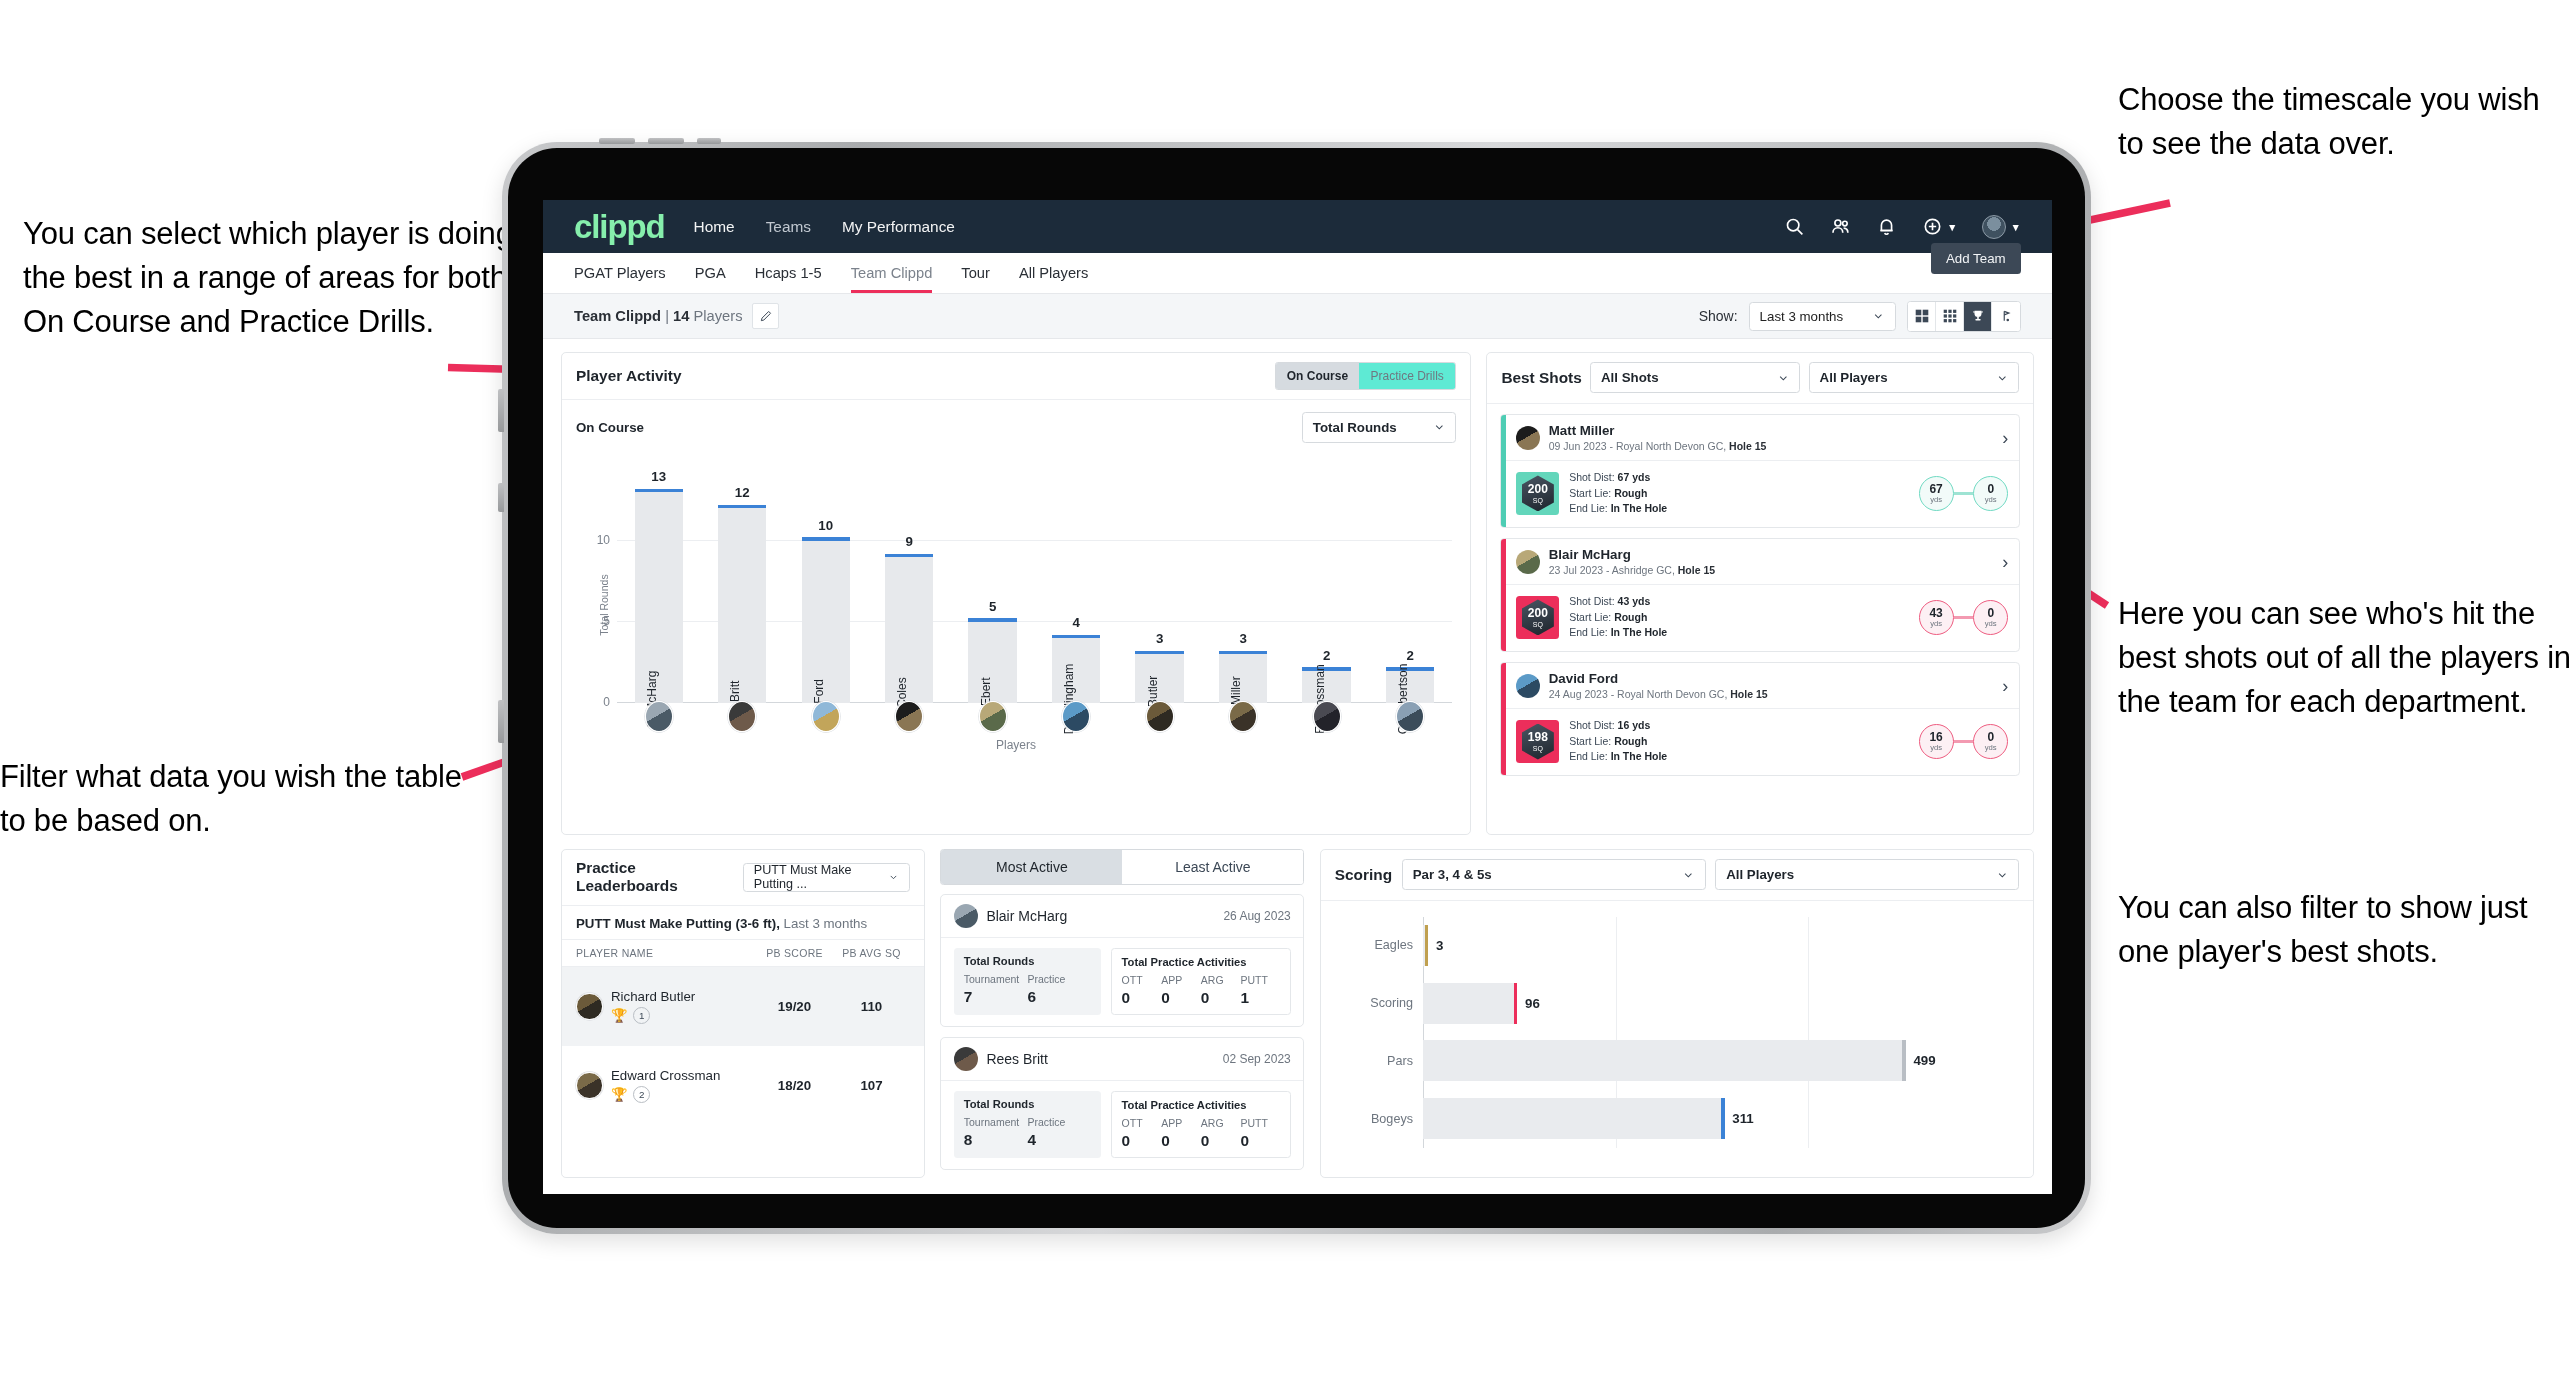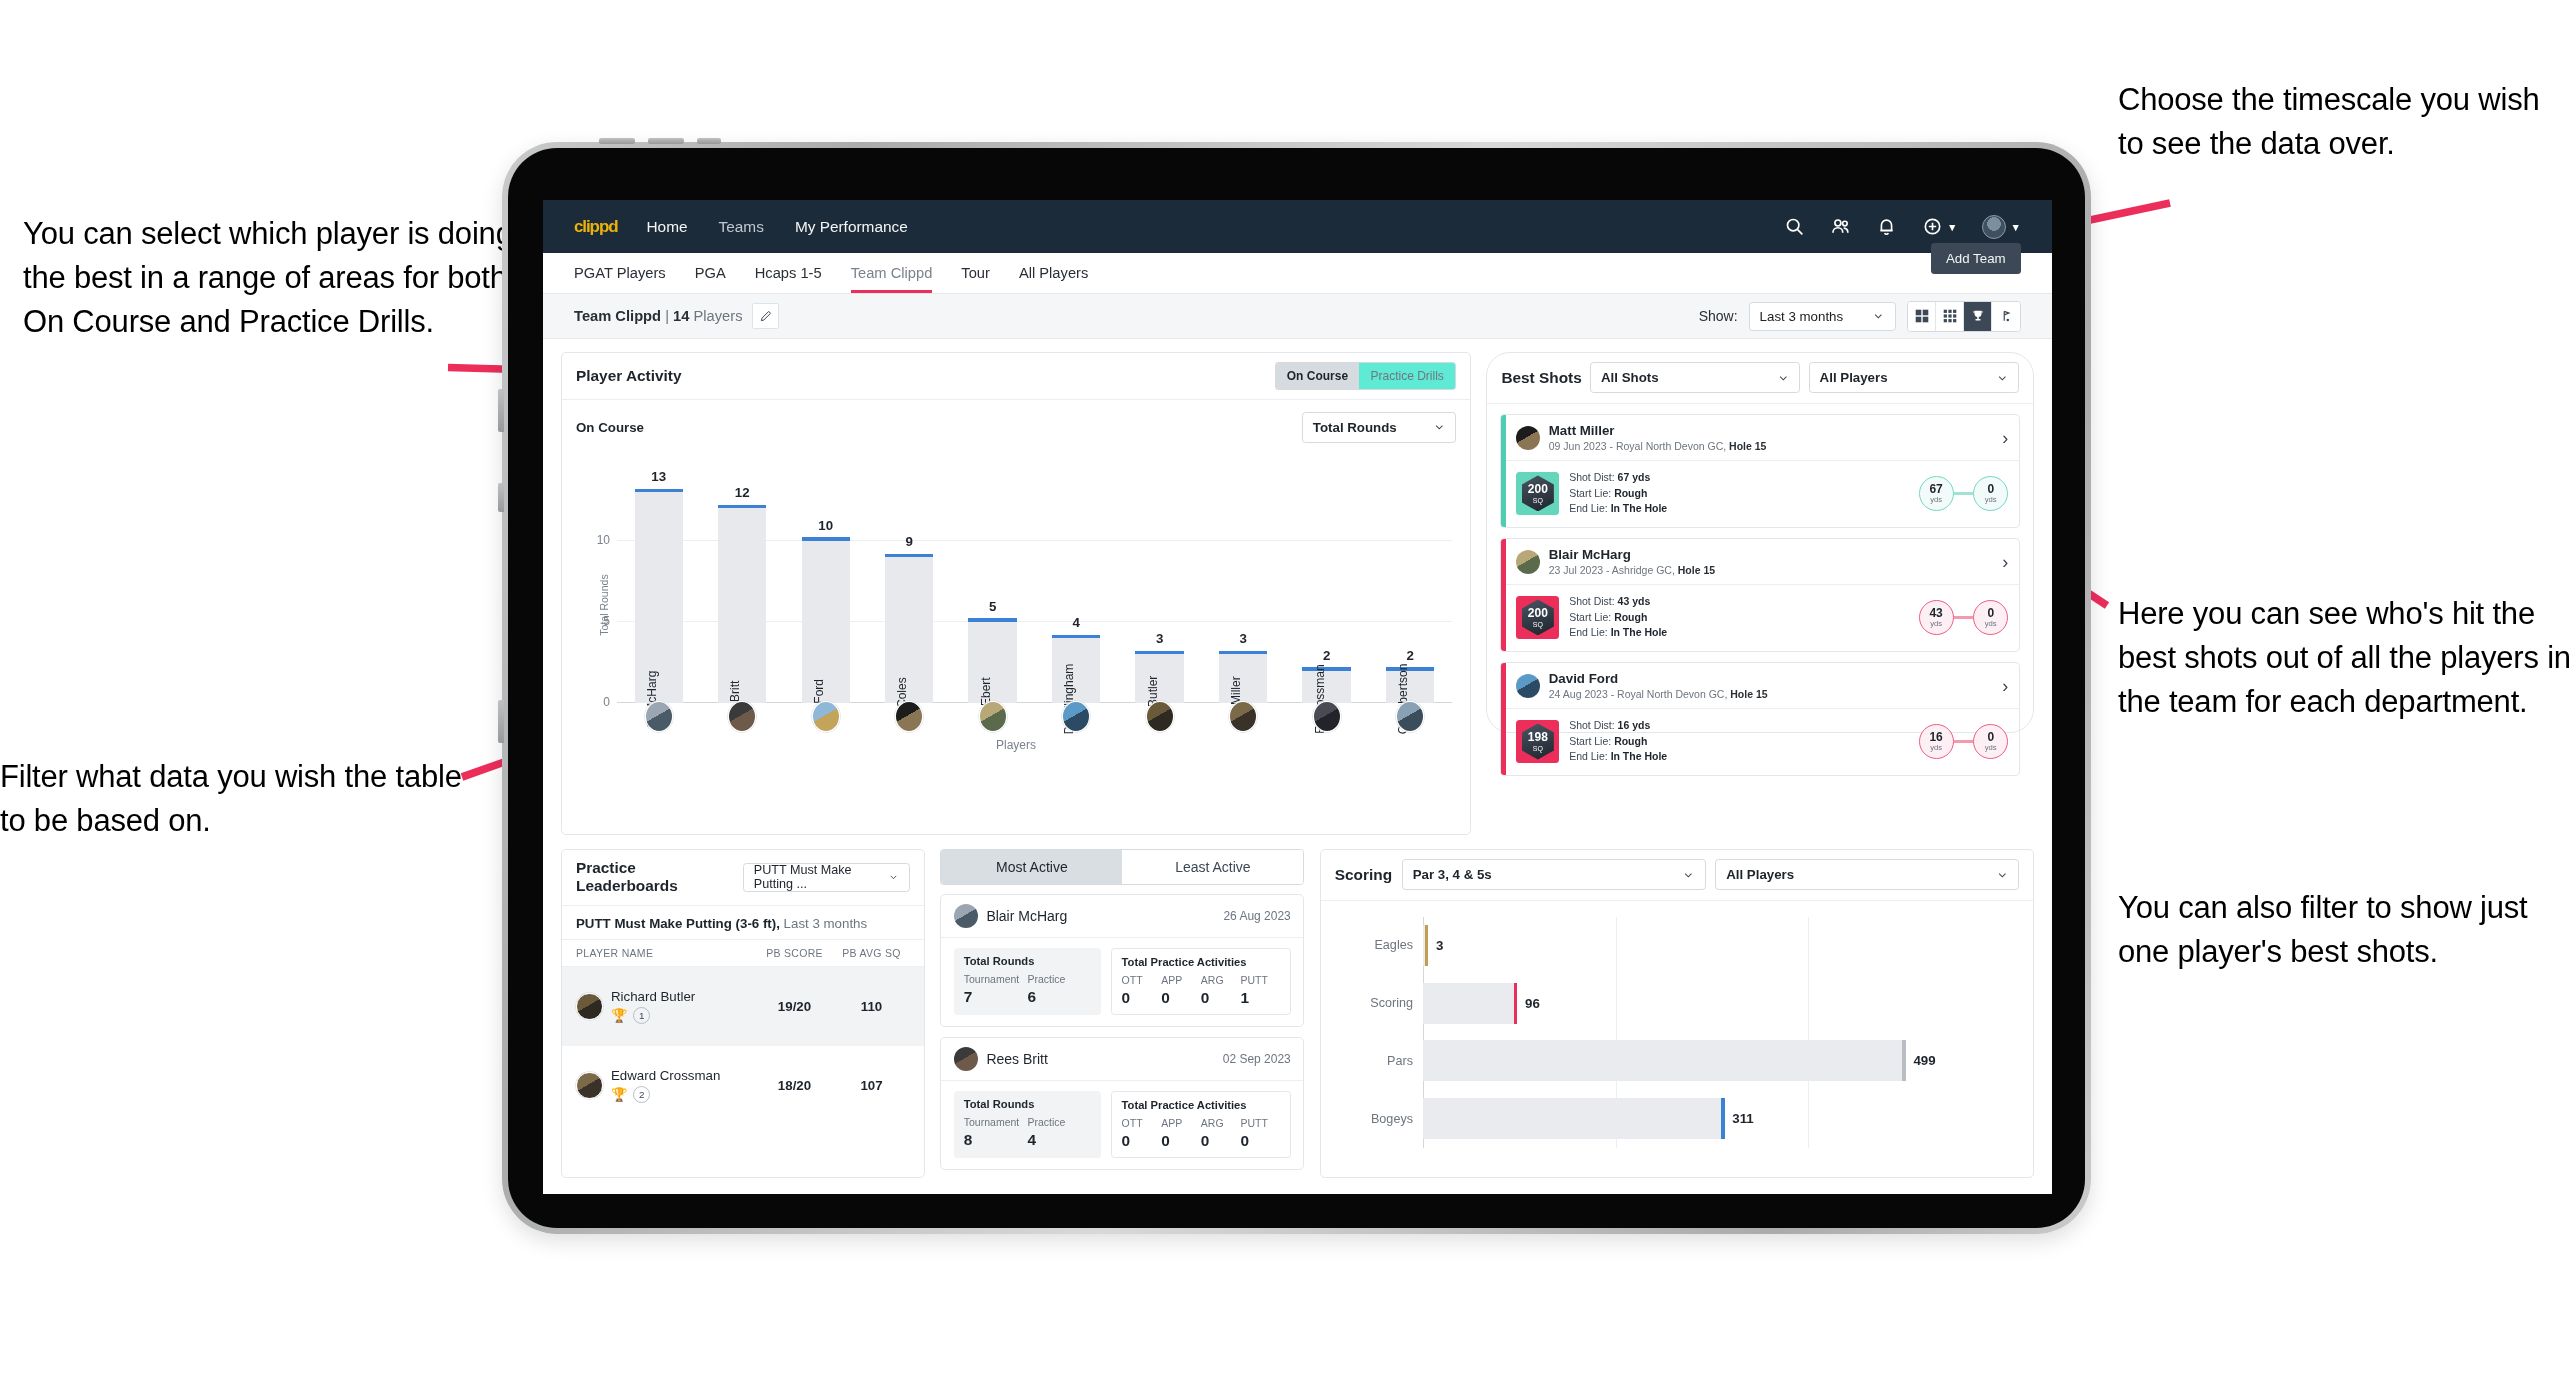--- a/index.html
+++ b/index.html
@@ -60,21 +60,21 @@
     overflow: hidden;
   }
 
   
   #topnav {
     height: 53px; background: #1c2b3a;
     display: flex; align-items: center; padding: 0 31px;
     position: relative;
   }
   .brand {
-    color: #eab308; font-size: 17px; font-weight: 700;
+    color: #86efac; font-size: 33px; font-weight: 700;
     letter-spacing: -1.1px; margin-right: 29px;
   }
   .nav-link {
     color: #ffffff; font-size: 15.4px; margin-right: 31px; opacity: .95;
   }
   .nav-link.dim { color: #c9d0d8; }
   .nav-right { margin-left: auto; display: flex; align-items: center; gap: 25px; }
   .nav-ico { width: 21px; height: 21px; display: block; }
   .nav-ico svg { width: 21px; height: 21px; display:block; }
   .caret { color: #fff; font-size: 10.5px; margin-left: 4.2px; }
@@ -185,21 +185,21 @@
   .avatars { position: absolute; left: 41px; right: 4.2px; bottom: 19.6px; display: flex; }
   .avcell { flex: 1; display: flex; justify-content: center; }
   .av {
     width: 28px; height: 31px; border-radius: 50%;
     border: 1.4px solid #ffffff; box-shadow: 0 0 0 0.7px #dcdfe3;
   }
   .x-axis-title { position: absolute; left: 0; right: 0; bottom: 0; text-align: center;
                   font-size: 12px; color: #7b828c; }
 
   
-  #best-shots { flex: 1; height: 381px; border-radius: 24px; }
+  #best-shots { flex: 1; height: 483px; }
   #best-shots .card-hd { gap: 8.4px; }
   .bs-sel { flex: 1; }
   .shot-card {
     margin: 9.8px 12.6px; border: 0.7px solid #e4e7ea; border-radius: 4.2px;
     position: relative; overflow: hidden;
   }
   .shot-card::before {
     content: ""; position: absolute; left: 0; top: 0; bottom: 0; width: 4.9px;
   }
   .shot-card.teal::before { background: #4ecdb4; }

